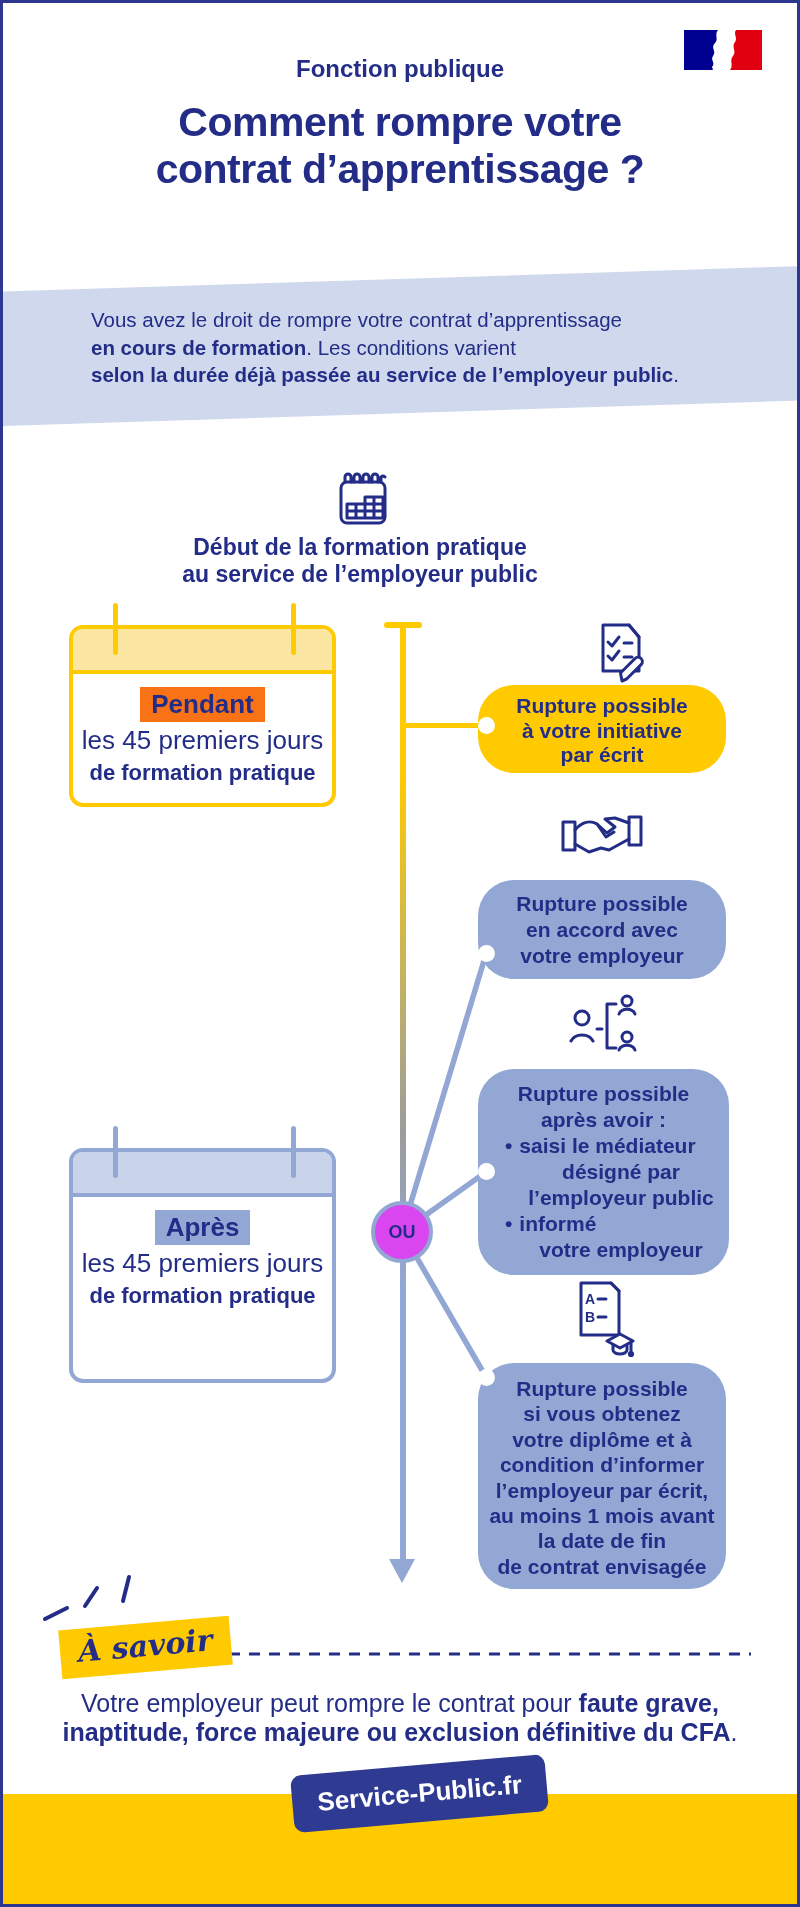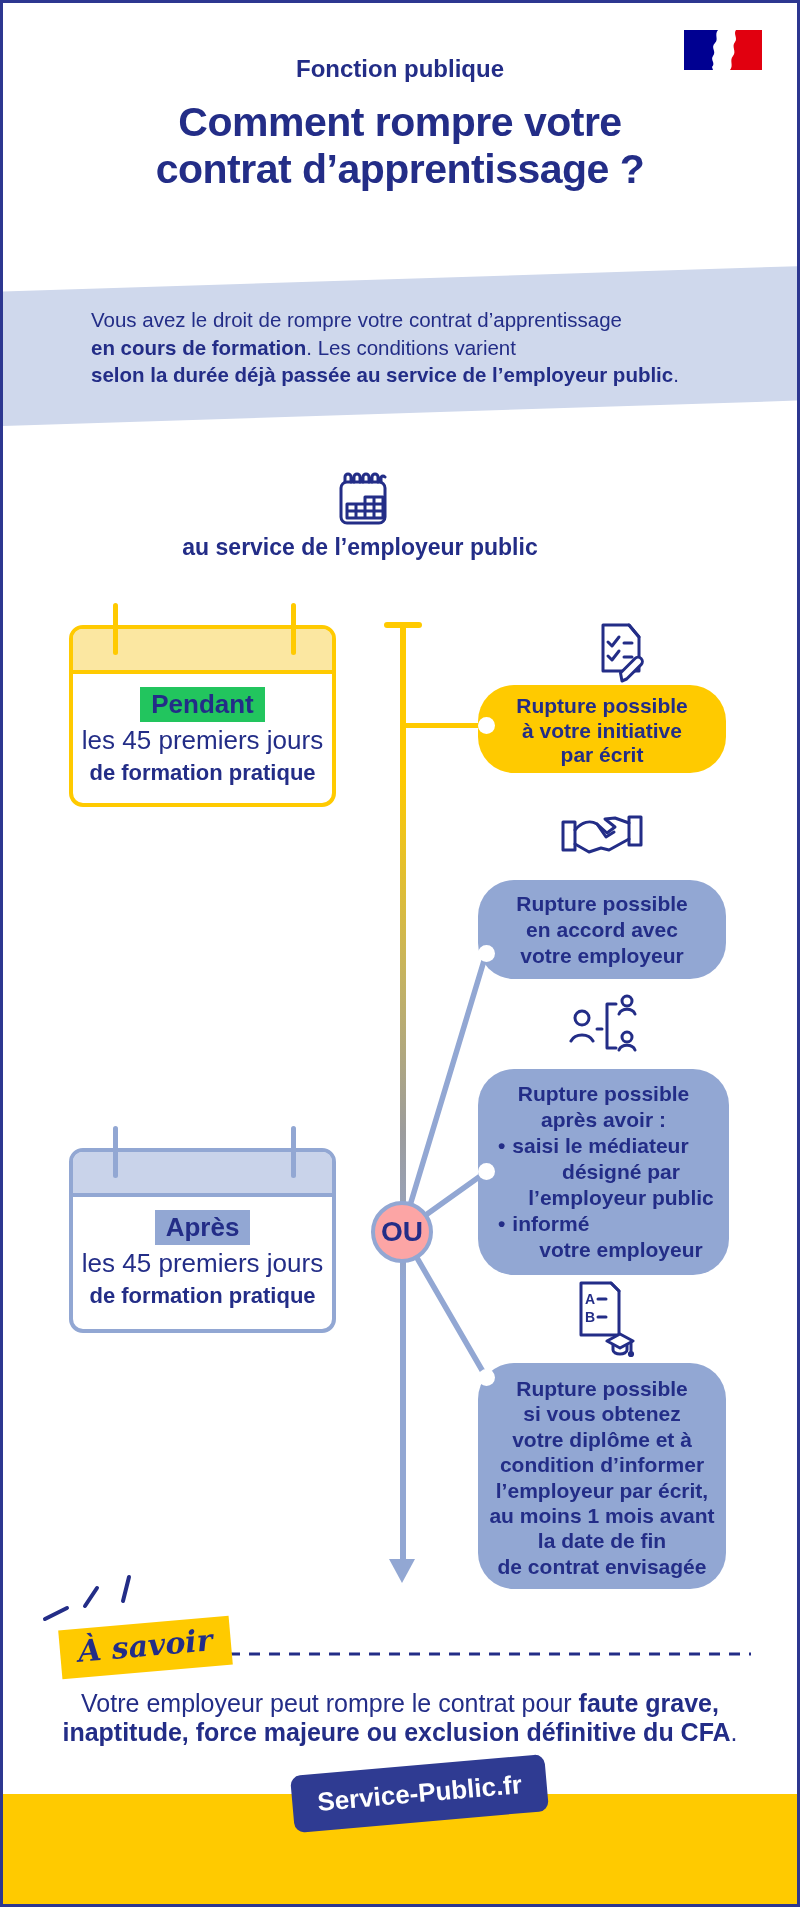--- a/index.html
+++ b/index.html
@@ -24,49 +24,49 @@
   .tl-cap{top:619px;left:381px;width:38px;height:6px;border-radius:3px;background:#ffca00;z-index:1;}
   .tl-line{top:622px;left:397px;width:6px;height:938px;z-index:1;border-radius:3px;
     background:linear-gradient(#ffca00 0%,#ffca00 16%,#c3b263 38%,#9c9c9c 54%,#92a7d3 70%,#92a7d3 100%);}
   .tl-arrow{top:1556px;left:386px;width:0;height:0;z-index:1;
     border-left:13px solid transparent;border-right:13px solid transparent;border-top:24px solid #92a7d3;}
   .branch-yellow{top:720px;left:399px;width:86px;height:5px;background:#ffca00;z-index:1;border-radius:2px;}
   .overlay{top:0;left:0;z-index:2;pointer-events:none;}
   
   .card{left:66px;width:267px;box-sizing:border-box;border-radius:14px;background:#fff;text-align:center;z-index:3;}
   .card.pendant{top:622px;height:182px;border:4px solid #ffca00;}
-  .card.apres{top:1145px;height:185px;border:4px solid #92a7d3;}
+  .card.apres{top:1145px;height:235px;border:4px solid #92a7d3;}
   .card-band{height:41px;border-radius:9px 9px 0 0;}
   .pendant .card-band{background:#fbe7a1;border-bottom:4px solid #ffca00;}
   .apres .card-band{background:#c9d3ea;border-bottom:4px solid #92a7d3;}
   .tick{position:absolute;top:-26px;width:5px;height:52px;border-radius:3px;}
   .pendant .tick{background:#ffca00;}
   .apres .tick{background:#92a7d3;}
   .tick.t1{left:40px;} .tick.t2{left:218px;}
   .card-body{padding-top:13px;}
   .hl{display:inline-block;font-size:26px;font-weight:700;padding:2px 11px;}
-  .pendant .hl{background:#22c55e;}
+  .pendant .hl{background:#f97316;}
   .apres .hl{background:#92a7d3;}
   .card-l1{font-size:26px;font-weight:400;margin-top:3px;}
   .card-l2{font-size:22px;font-weight:700;margin-top:4px;}
   
   .bubble{left:475px;width:248px;box-sizing:border-box;border-radius:36px;z-index:3;
     text-align:center;font-size:21px;font-weight:600;color:#232d87;}
   .bubble.yellow{top:682px;height:88px;background:#ffca00;padding-top:9px;line-height:24.5px;}
   .bubble.accord{top:877px;height:99px;background:#92a7d3;padding-top:11px;line-height:26px;}
   .bubble.mediateur{top:1066px;height:206px;background:#92a7d3;padding-top:12px;line-height:26px;width:251px;}
   .bubble.diplome{top:1360px;height:226px;background:#92a7d3;padding-top:13px;line-height:25.4px;}
   .bline.left{text-align:center;padding-left:35px;}
-  .bline.bullet{text-align:left;padding-left:20px;}
+  .bline.bullet{text-align:left;padding-left:20px;margin-left:7px;}
   .bline.bullet::before{content:"•";margin-right:7px;}
   
   .dot{width:17px;height:17px;border-radius:50%;background:#ffffff;z-index:4;}
-  .ou{top:1198px;left:368px;width:62px;height:62px;border-radius:50%;background:#fca5a5;
+  .ou{top:1198px;left:368px;width:62px;height:62px;border-radius:50%;background:#d946ef;
     border:4px solid #92a7d3;box-sizing:border-box;z-index:4;
-    display:flex;align-items:center;justify-content:center;font-size:28px;font-weight:800;}
+    display:flex;align-items:center;justify-content:center;font-size:18px;font-weight:800;}
   
   .icon{z-index:3;}
   .ic-check{top:618px;left:588px;}
   .ic-hand{top:803px;left:558px;}
   .ic-med{top:984px;left:566px;}
   .ic-dip{top:1276px;left:570px;}
   
   .asavoir{top:1620px;left:57px;background:#ffca00;padding:5px 18px 9px;transform:rotate(-5deg);
     font-family:"DejaVu Serif",serif;font-style:italic;font-weight:700;font-size:30px;z-index:3;}
   .note{top:1686px;left:0;width:100%;text-align:center;font-size:25px;line-height:29px;}
@@ -100,20 +100,21 @@
   </div>
 
   <div class="abs cal-start icon">
     <svg width="48" height="56" viewBox="0 0 48 56" fill="none" stroke="#232d87" stroke-width="3" stroke-linecap="round" stroke-linejoin="round">
       <path d="M6,13 V8 a3,3 0 0 1 6,0 v5 M15,13 V8 a3,3 0 0 1 6,0 v5 M24,13 V8 a3,3 0 0 1 6,0 v5 M33,13 V8 a3,3 0 0 1 6,0 v5 M42,13 V8 a3,3 0 0 1 4,0"></path>
       <rect x="2" y="13" width="44" height="41" rx="6"></rect>
       <path d="M26,28 h18 M8,35 h36 M8,42 h36 M8,49 h36 M8,35 v14 M17,35 v14 M26,28 v21 M35,28 v21 M44,28 v21"></path>
     </svg>
   </div>
   <div class="abs start-label">
+    <div>Début de la formation pratique</div>
     <div>au service de l’employeur public</div>
   </div>
 
   <div class="abs tl-cap"></div>
   <div class="abs tl-line"></div>
   <div class="abs tl-arrow"></div>
   <div class="abs branch-yellow"></div>
 
   <svg class="abs overlay" width="800" height="1907" viewBox="0 0 800 1907">
     <g stroke="#92a7d3" stroke-width="5.5" stroke-linecap="round">

